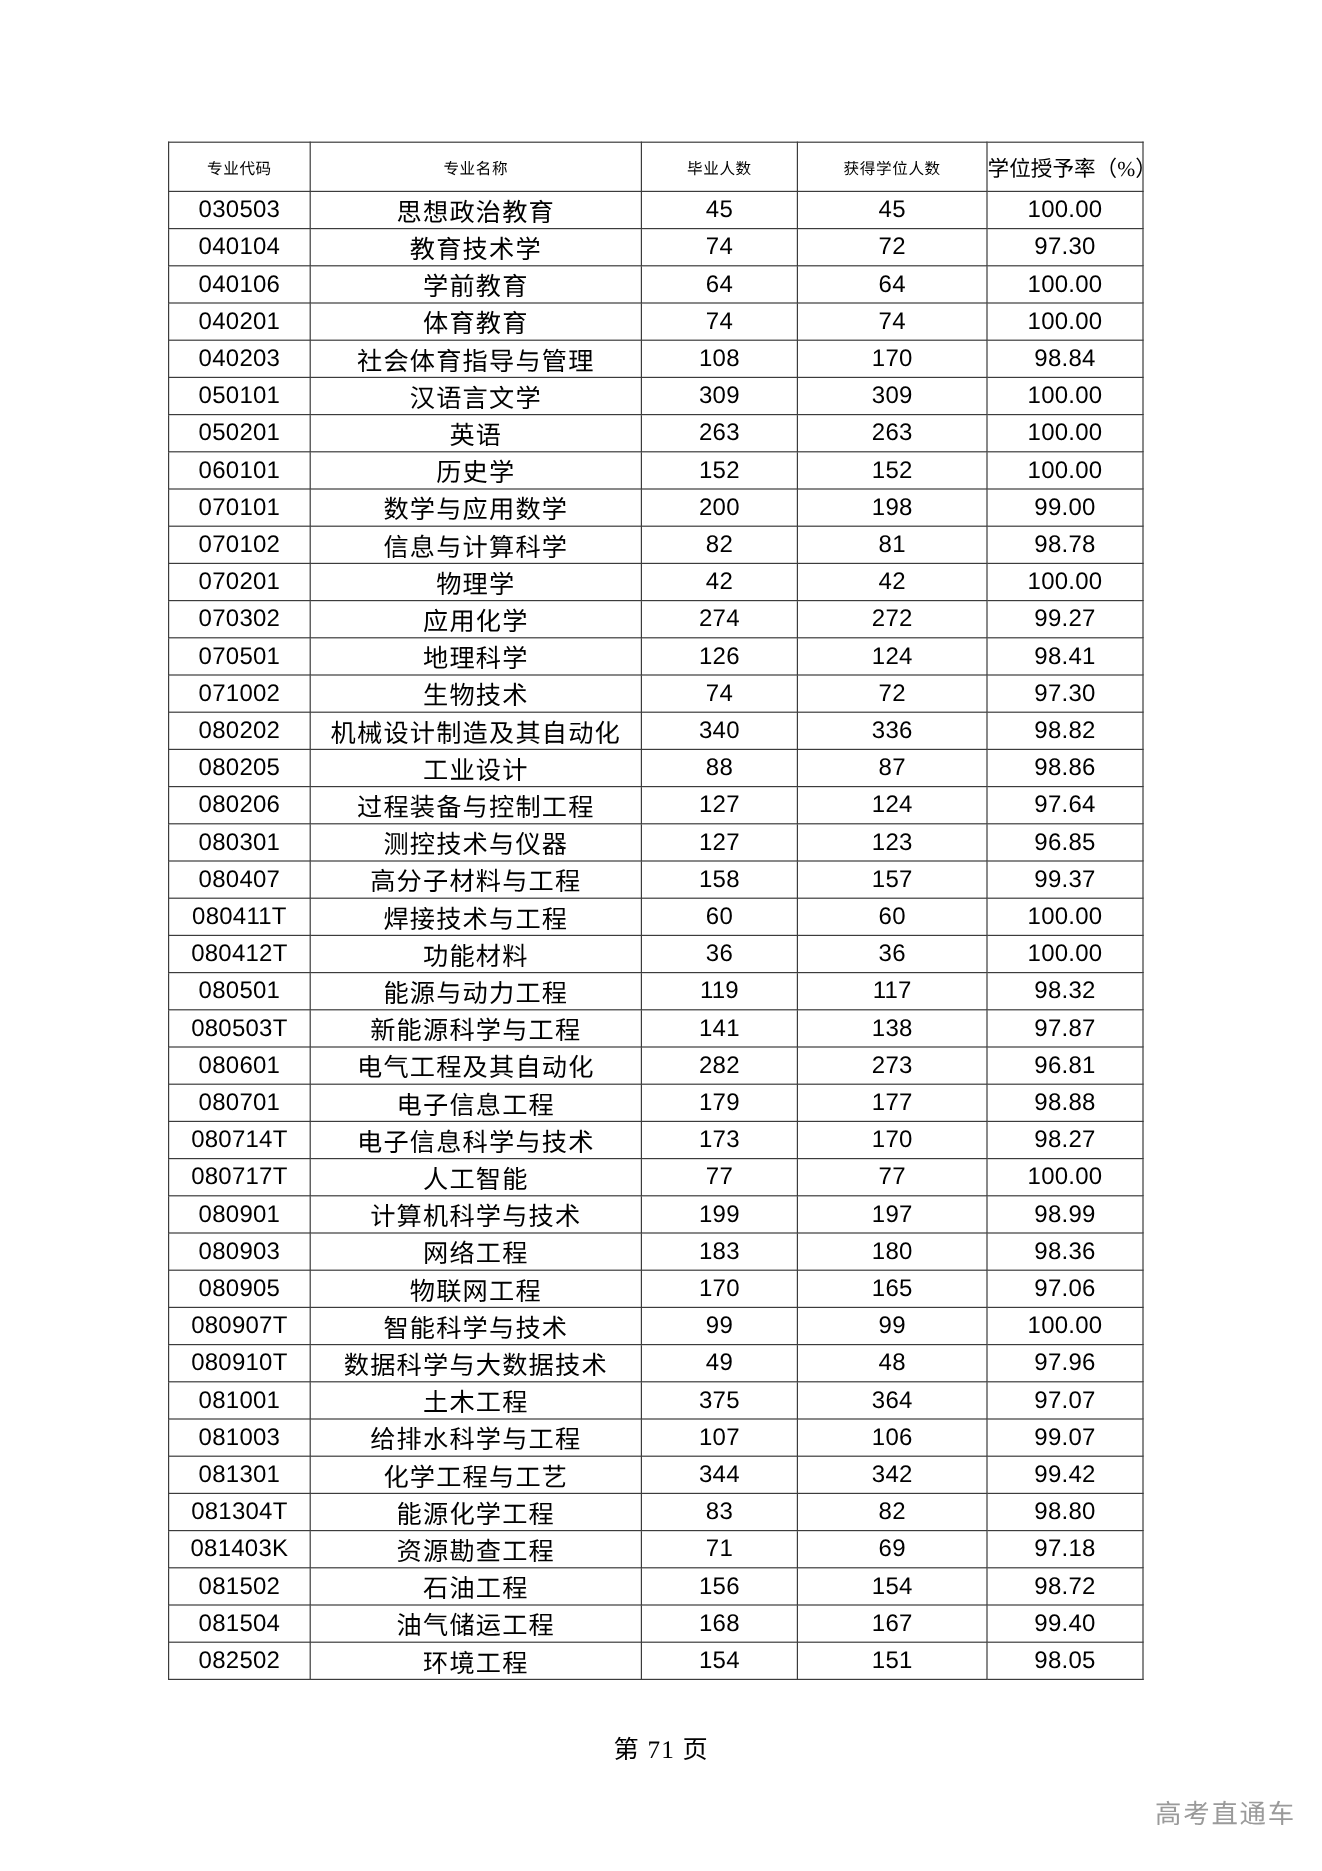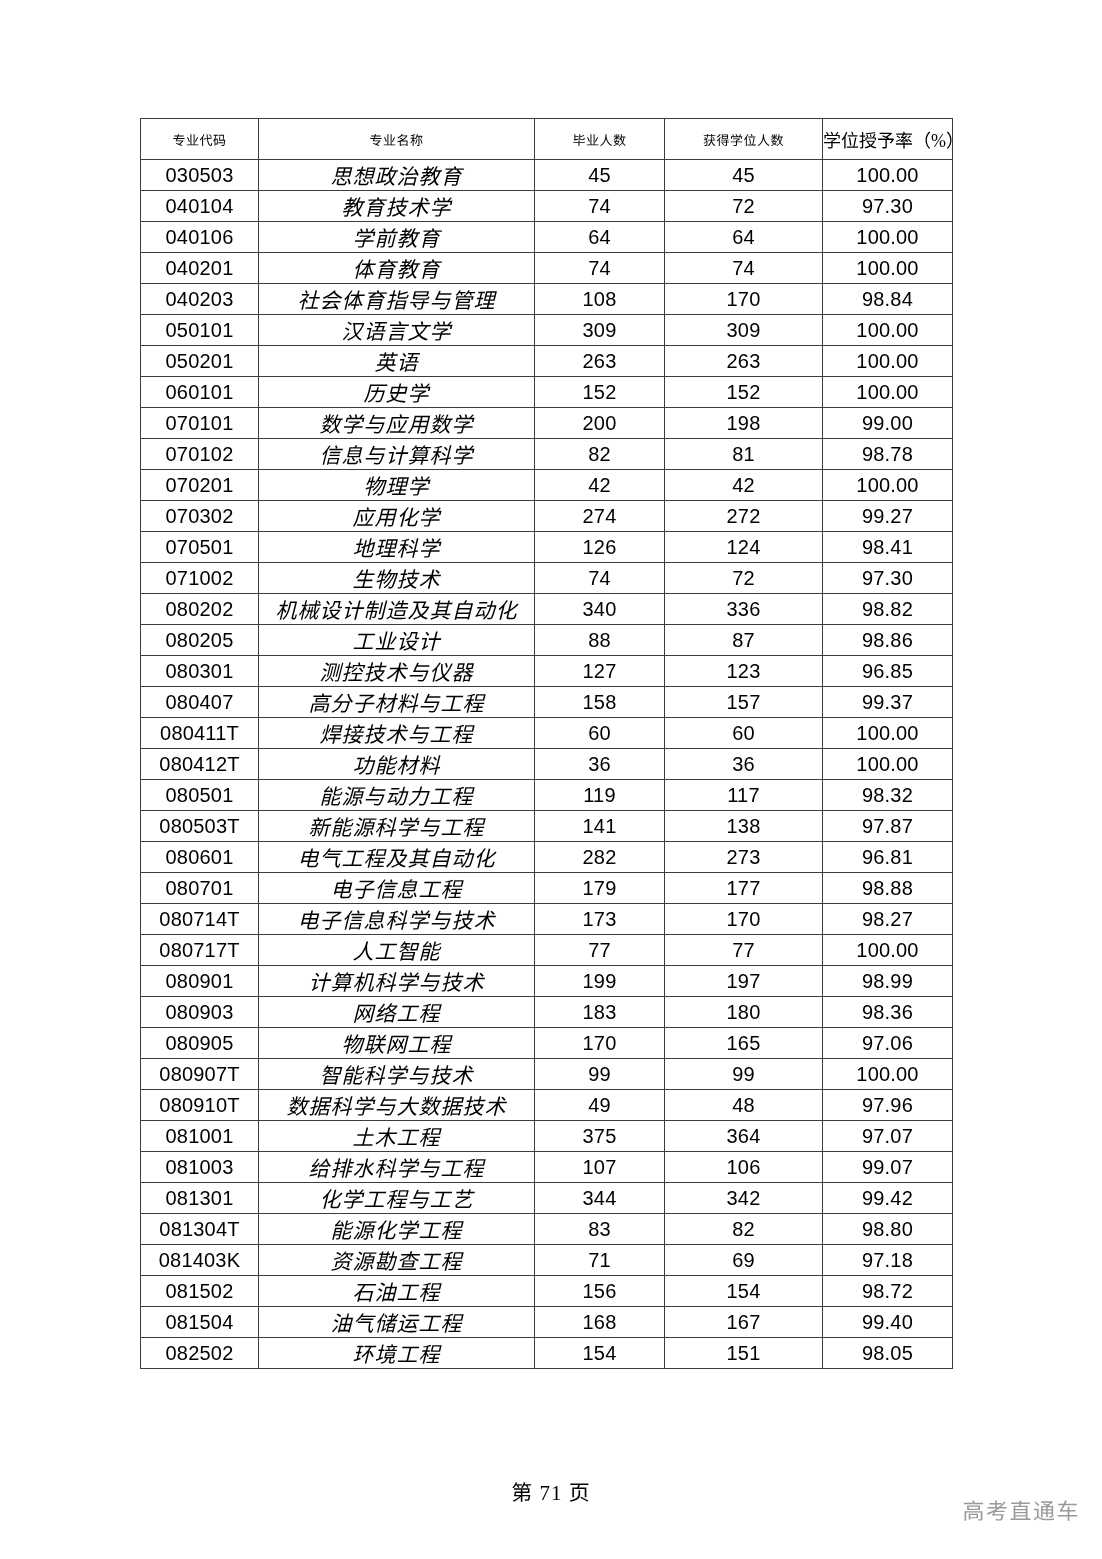--- a/index.html
+++ b/index.html
@@ -74,33 +74,32 @@
   }
 
   table.degree-table tbody td.code-cell {
     font-family: "Liberation Sans", "DejaVu Sans", sans-serif;
     font-size: 20px;
     letter-spacing: 0.2px;
   }
   table.degree-table tbody td.name-cell {
     font-size: 21px;
     letter-spacing: 1px;
-    font-style: italic;
   }
   table.degree-table tbody td.num-cell,
   table.degree-table tbody td.rate-cell {
     font-family: "Liberation Sans", "DejaVu Sans", sans-serif;
     font-size: 20px;
     letter-spacing: 0.2px;
   }
 
   #page-footer {
     position: absolute;
     left: 0;
-    top: 1476px;
+    top: 1441px;
     width: 1102px;
     text-align: center;
     font-size: 21px;
     letter-spacing: 1px;
     font-family: "Liberation Serif", "DejaVu Serif", serif;
   }
 
   #watermark {
     position: absolute;
     right: 22px;
@@ -242,20 +241,27 @@
             <td class="rate-cell">98.82</td>
           </tr>
           <tr>
             <td class="code-cell">080205</td>
             <td class="name-cell">工业设计</td>
             <td class="num-cell">88</td>
             <td class="num-cell">87</td>
             <td class="rate-cell">98.86</td>
           </tr>
           <tr>
+            <td class="code-cell">080206</td>
+            <td class="name-cell">过程装备与控制工程</td>
+            <td class="num-cell">127</td>
+            <td class="num-cell">124</td>
+            <td class="rate-cell">97.64</td>
+          </tr>
+          <tr>
             <td class="code-cell">080301</td>
             <td class="name-cell">测控技术与仪器</td>
             <td class="num-cell">127</td>
             <td class="num-cell">123</td>
             <td class="rate-cell">96.85</td>
           </tr>
           <tr>
             <td class="code-cell">080407</td>
             <td class="name-cell">高分子材料与工程</td>
             <td class="num-cell">158</td>

